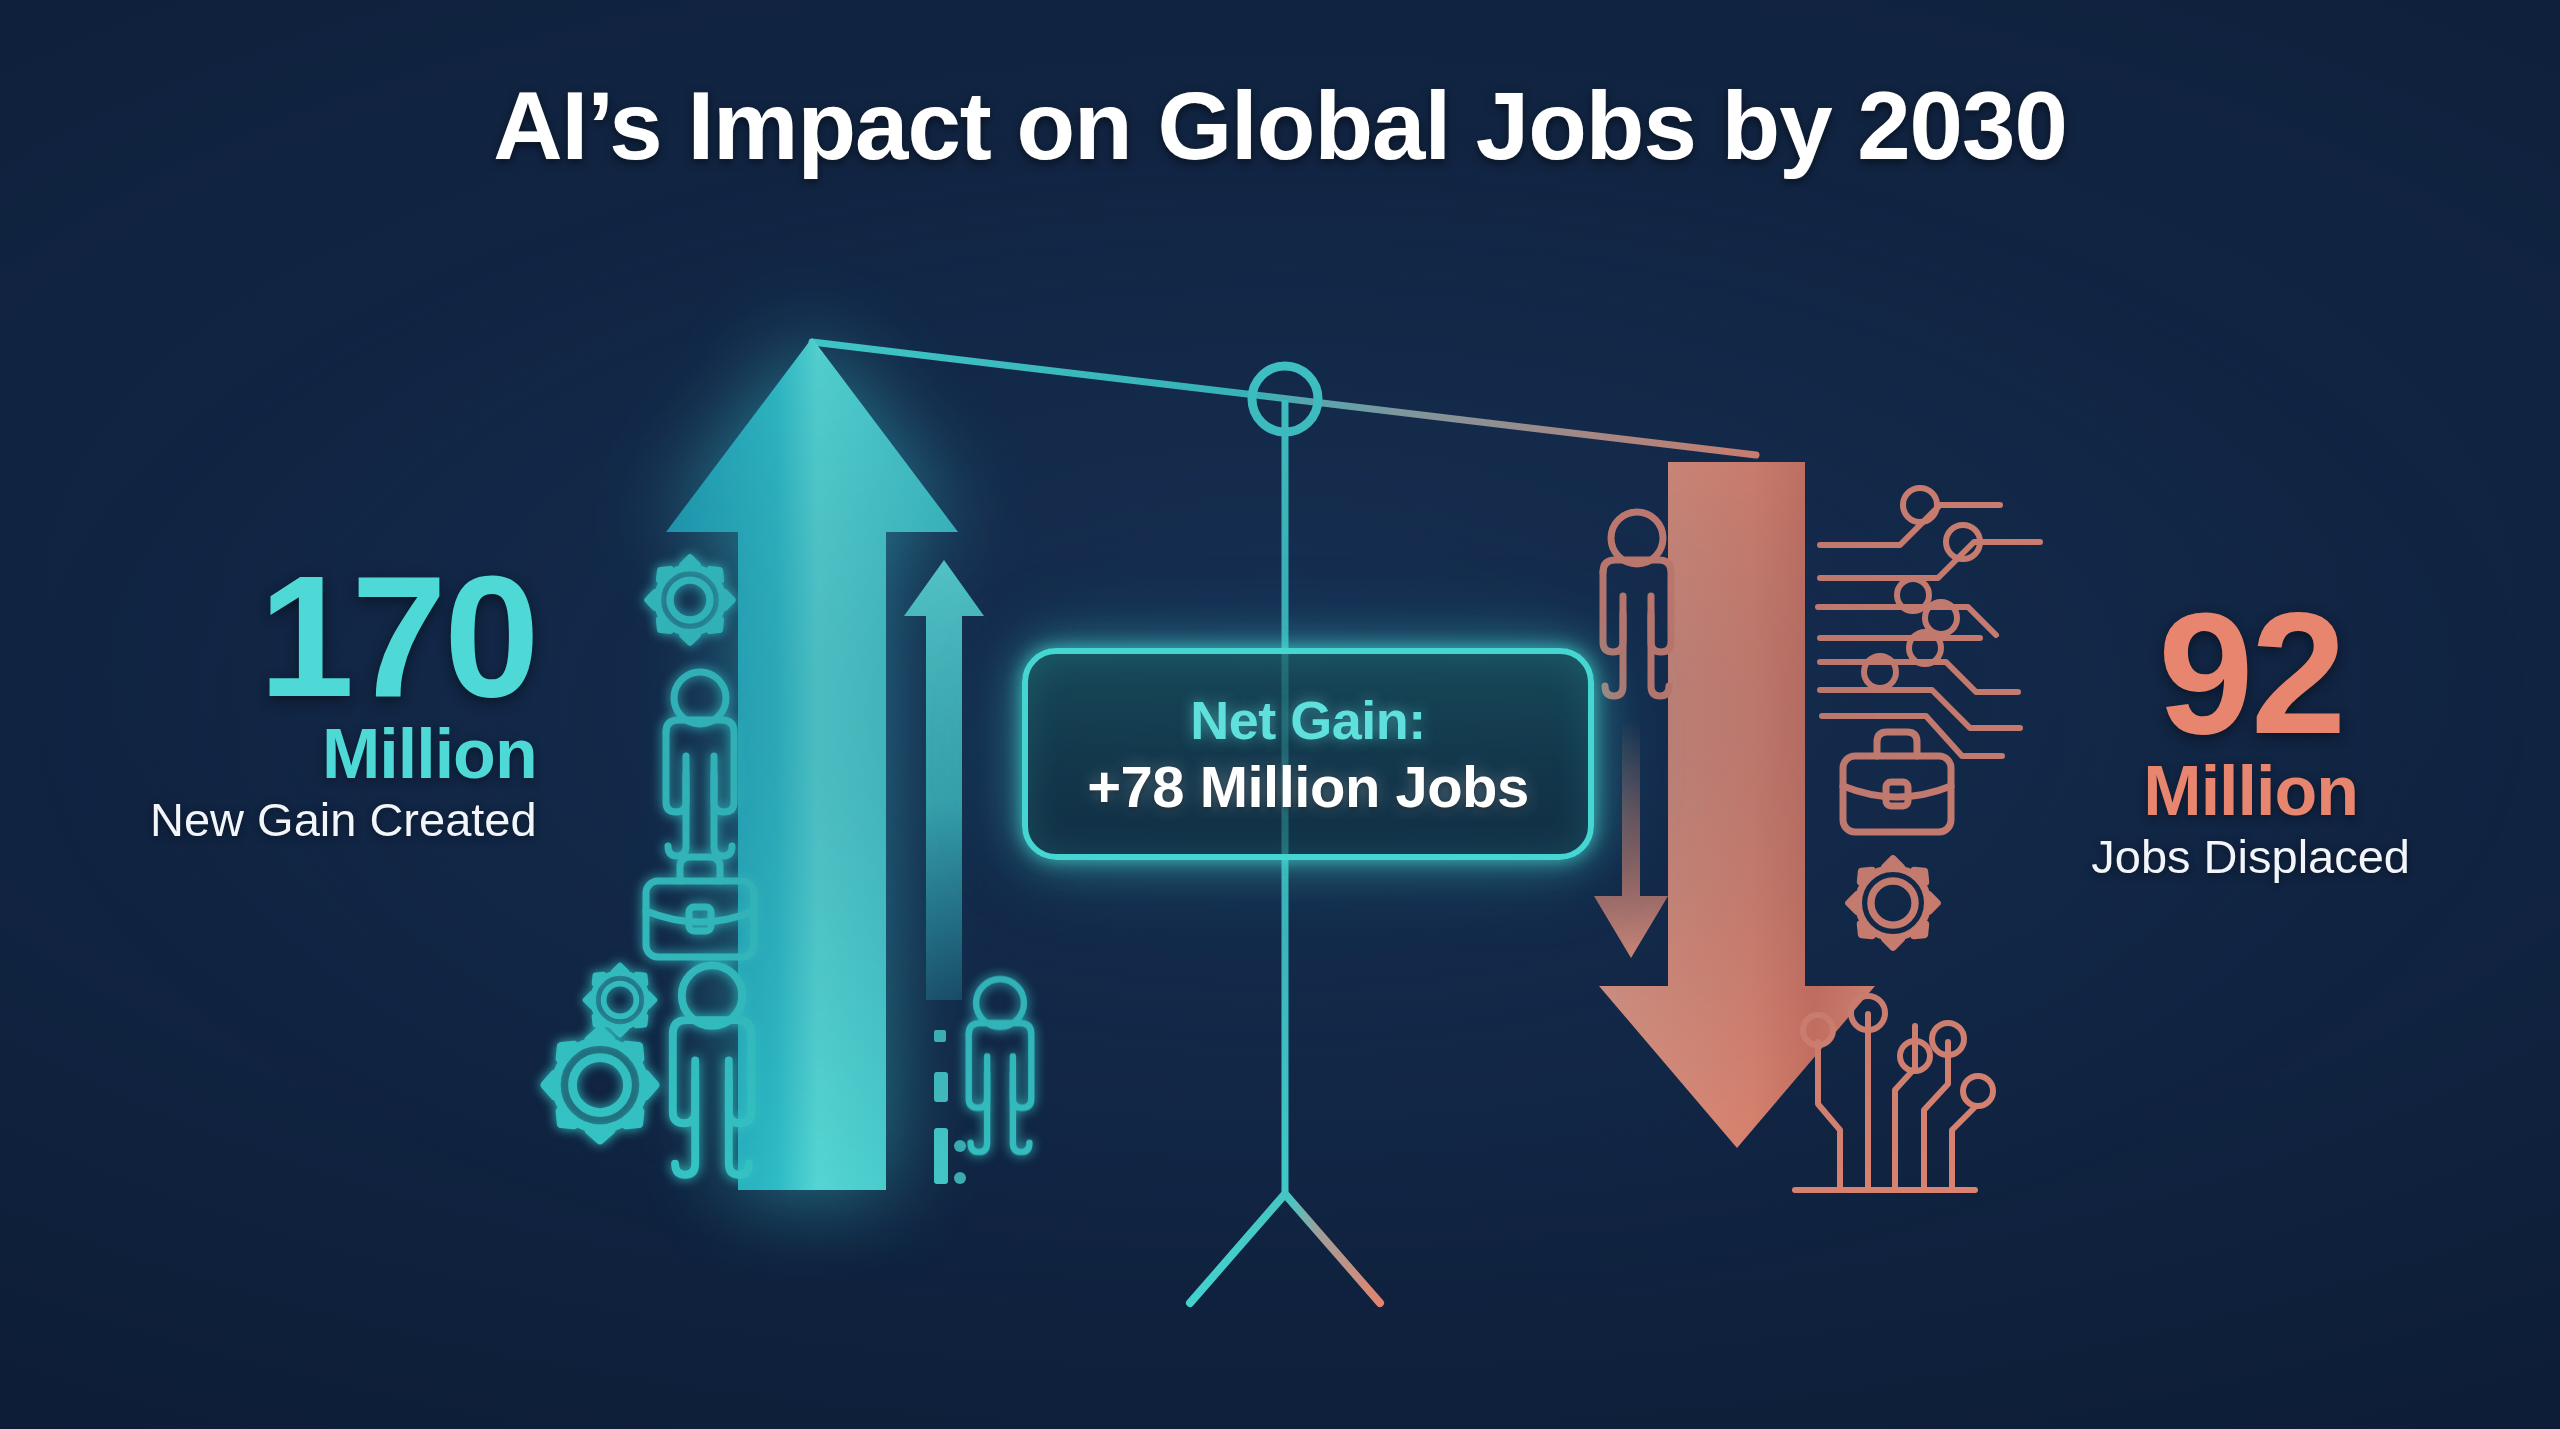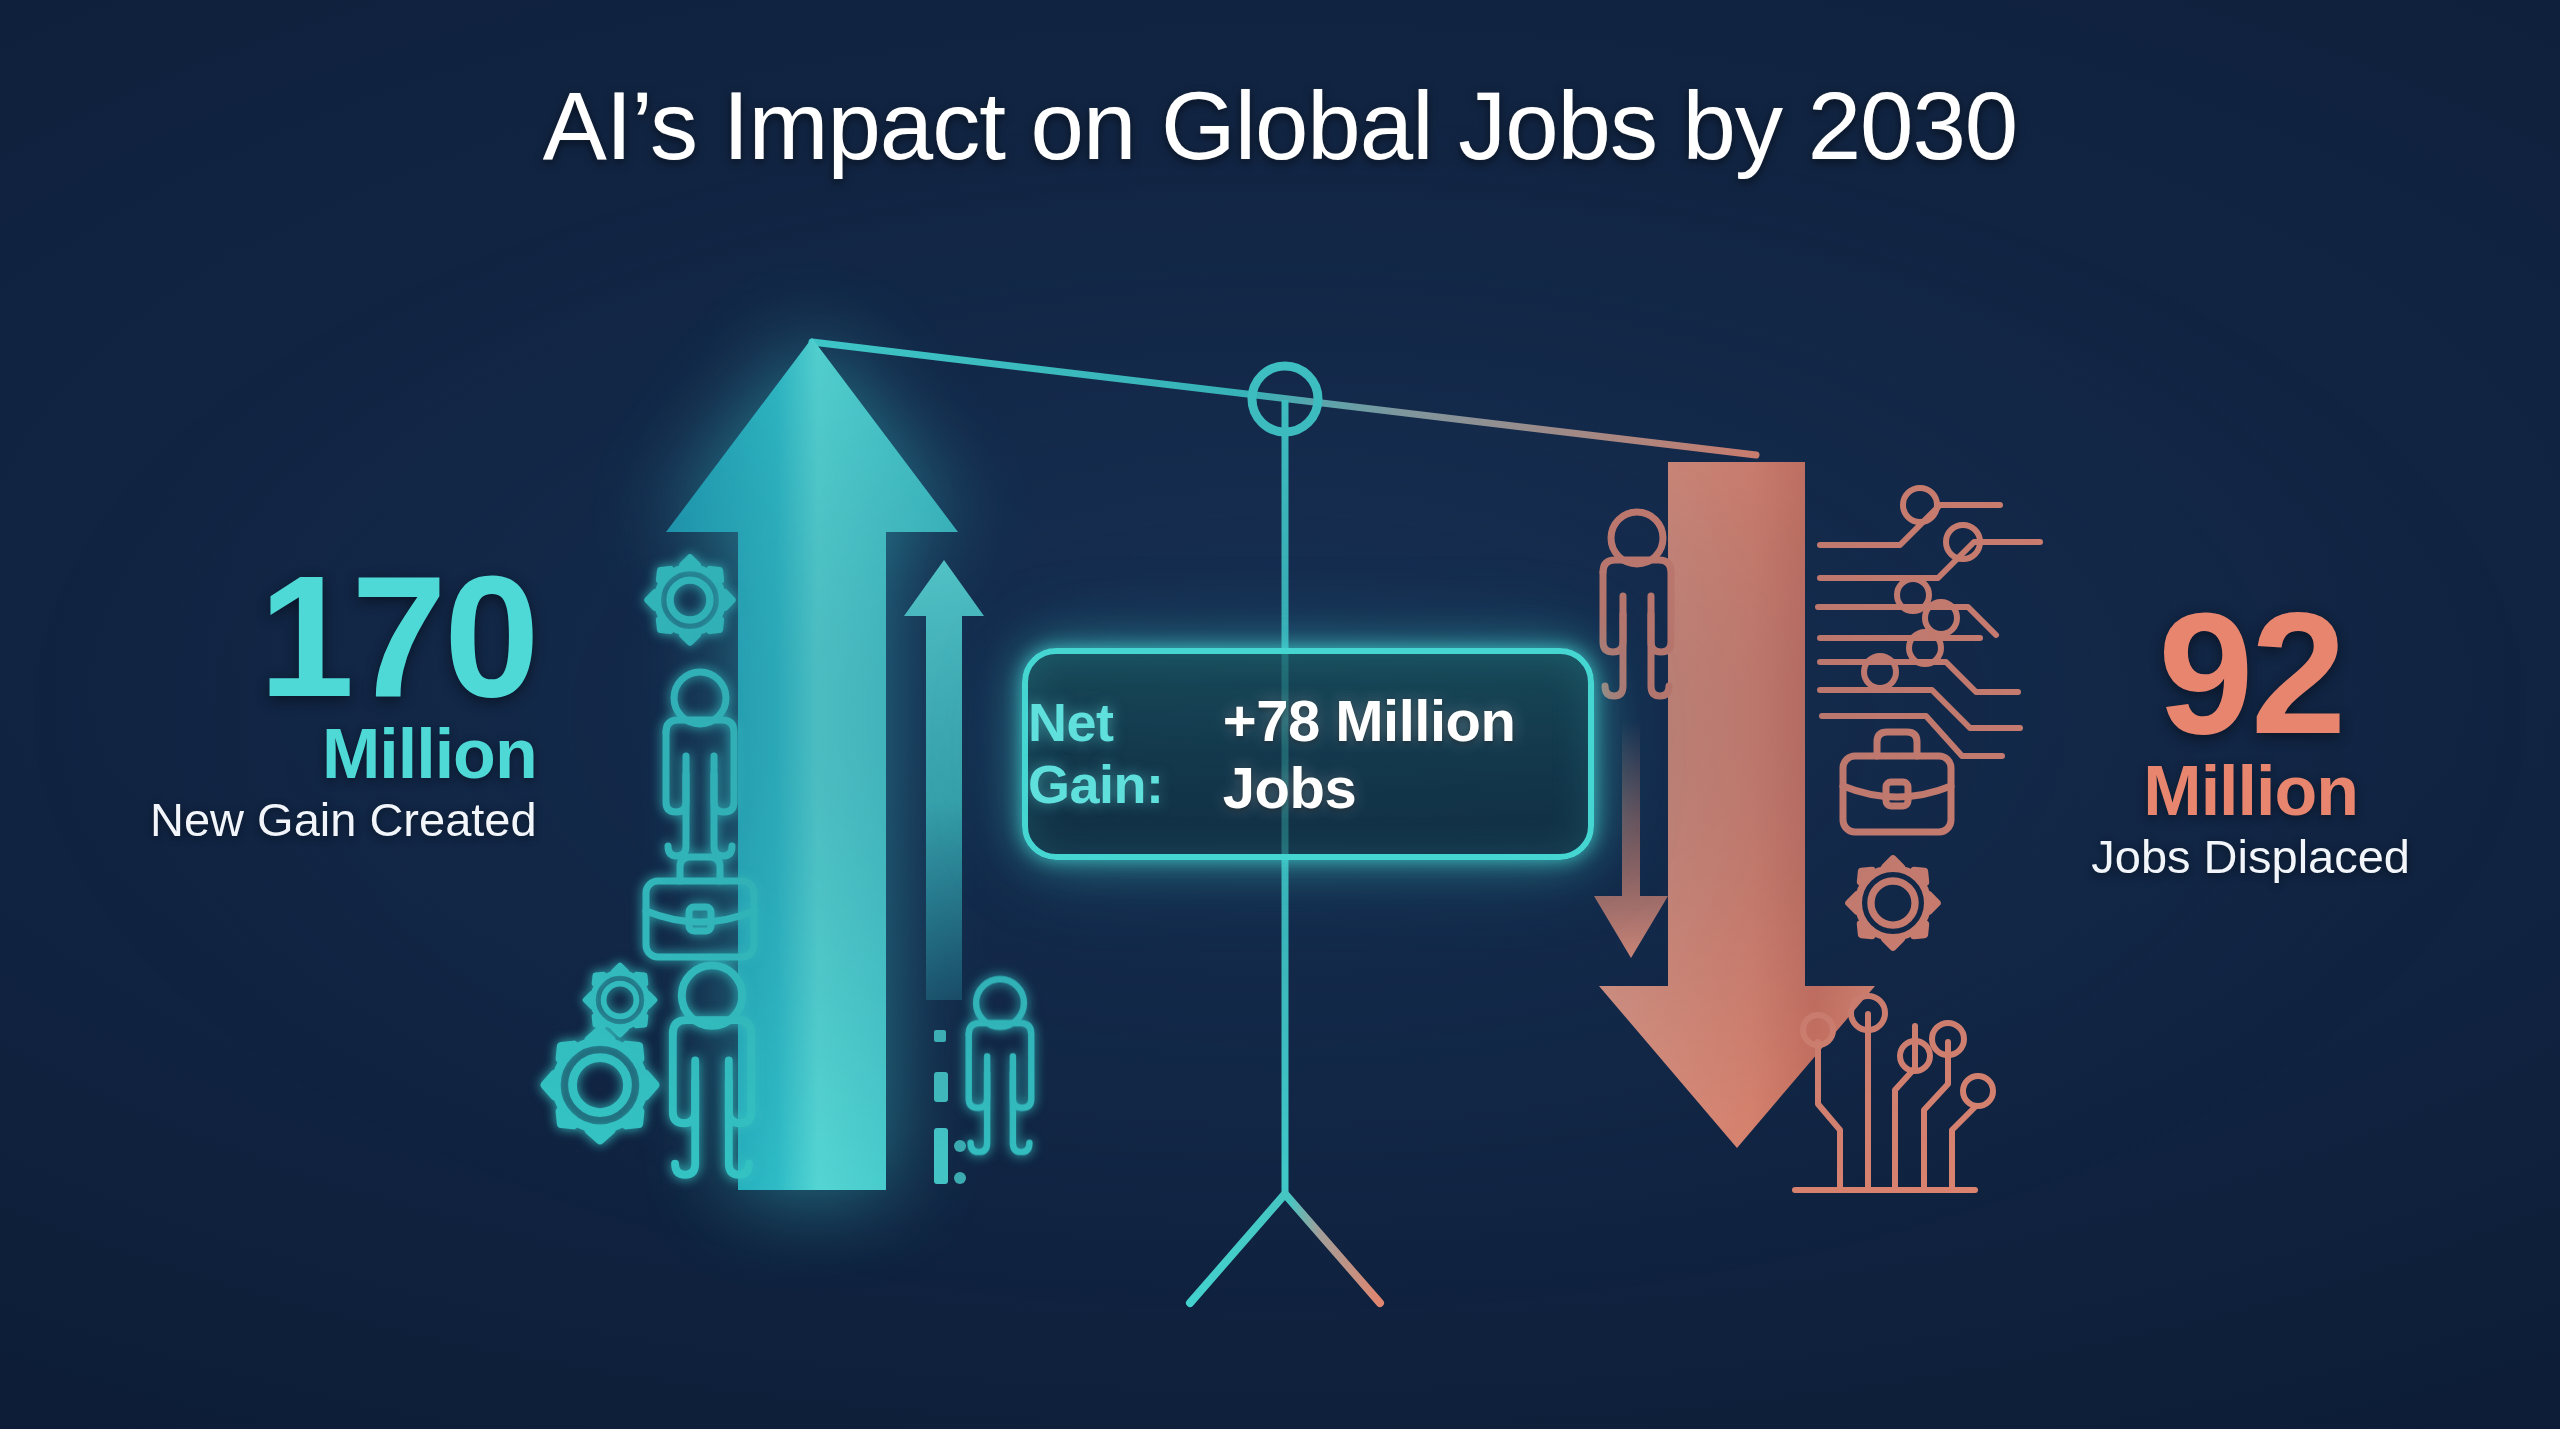--- a/index.html
+++ b/index.html
@@ -19,21 +19,21 @@
     background:radial-gradient(ellipse 70% 60% at 50% 50%, rgba(28,60,100,.30) 0%, rgba(12,26,50,0) 70%);
   }
   .layer{position:absolute;inset:0;}
   svg.layer{width:2560px;height:1429px;}
 
   
   #title{
     position:absolute;left:0;right:0;top:78px;
     text-align:center;
     font-size:96px;line-height:1;
-    font-weight:normal;
+    font-weight:bold;
     letter-spacing:-1px;
     color:#ffffff;
     text-shadow:0 3px 10px rgba(0,0,0,.55), 0 0 1px rgba(255,255,255,.4);
     z-index:9;
   }
 
   
   .stat{position:absolute;z-index:9;}
   .stat .big{
     font-size:172px;line-height:.95;font-weight:bold;letter-spacing:-3px;
@@ -55,21 +55,21 @@
   
   #net-badge{
     position:absolute;left:1022px;top:648px;width:560px;height:200px;
     border:6px solid #45d6d2;border-radius:34px;
     background:linear-gradient(180deg, rgba(24,83,92,.72) 0%, rgba(18,62,74,.62) 55%, rgba(16,50,62,.55) 100%);
     box-shadow:
       0 0 18px rgba(69,214,210,.75),
       0 0 46px rgba(69,214,210,.42),
       0 0 92px rgba(69,214,210,.22),
       inset 0 0 38px rgba(69,214,210,.16);
-    display:flex;flex-direction:row;align-items:center;justify-content:center;
+    display:flex;flex-direction:column;align-items:center;justify-content:center;
     z-index:10;
   }
   #net-badge .line1{
     font-size:54px;font-weight:bold;color:#5fe0dc;letter-spacing:-.5px;
     text-shadow:0 0 14px rgba(95,224,220,.55);
     margin-bottom:2px;
   }
   #net-badge .line2{
     font-size:58px;font-weight:bold;color:#ffffff;letter-spacing:-.5px;
     text-shadow:0 0 16px rgba(255,255,255,.28), 0 2px 6px rgba(0,0,0,.5);

